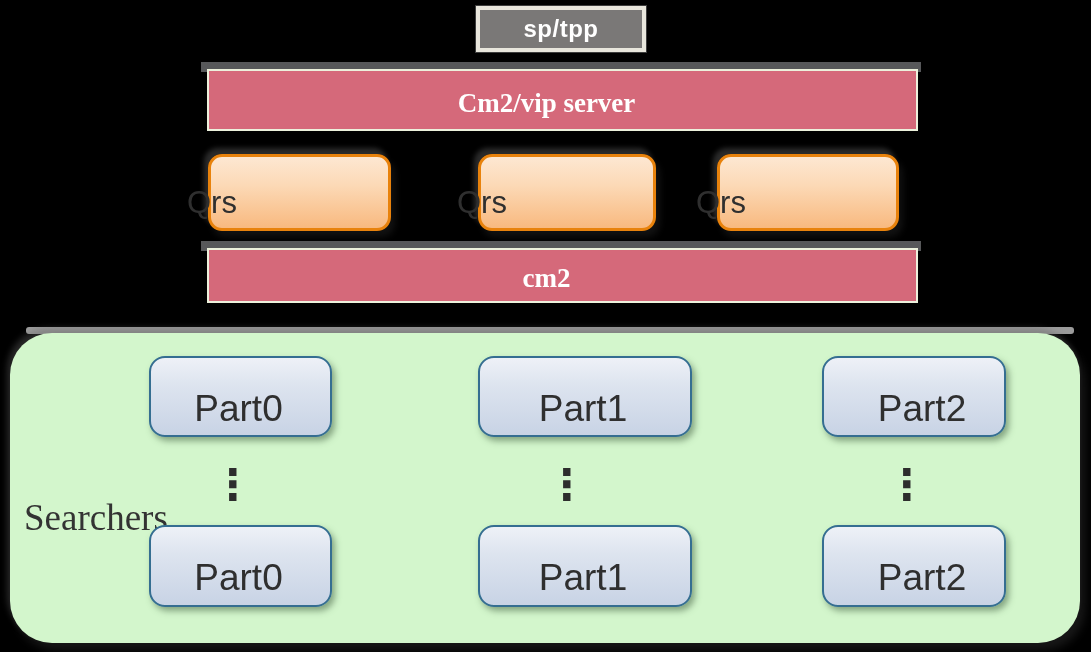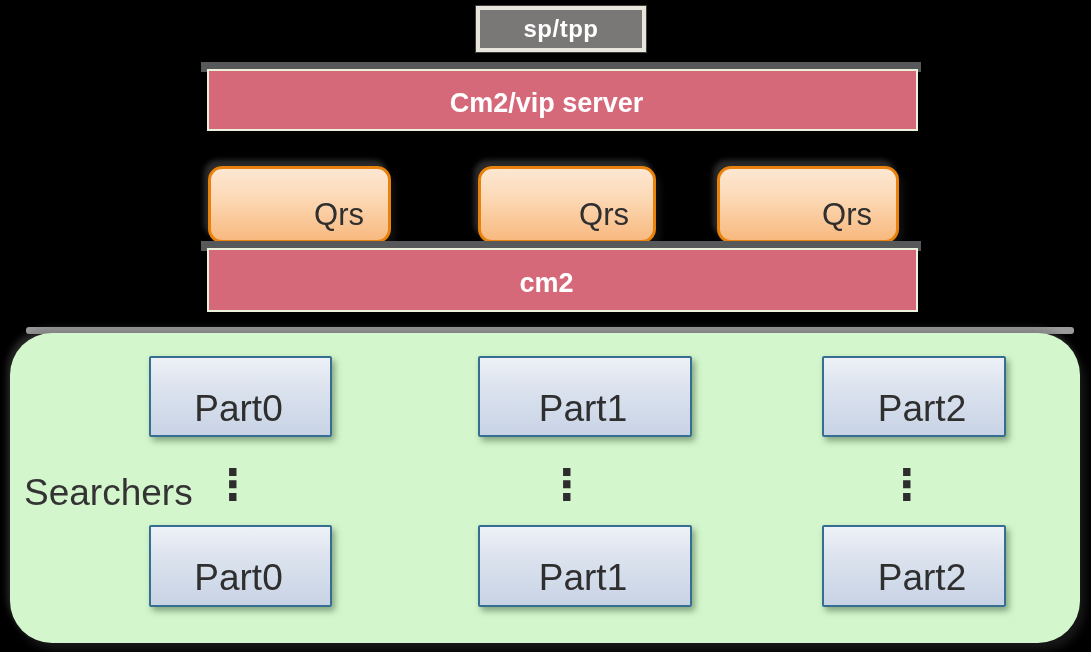--- a/index.html
+++ b/index.html
@@ -42,65 +42,66 @@
 
   
   .bar {
     position: absolute;
     left: 207px; width: 711px;
     background: #D5697A;
     border: 2px solid #ECF1DC;
     display: flex; align-items: center; justify-content: center;
   }
   .bar1 { top: 69px;  height: 62px; }
-  .bar2 { top: 248px; height: 64px; }
+  .bar2 { top: 248px; height: 55px; }
   .bar .lbl {
     color: #FFFFFF; font-weight: bold; font-size: 27px;
     transform: translate(-16px, 3px);
+    font-family: Liberation Serif, serif;
   }
 
   
   .qrs {
     position: absolute;
-    top: 166px; height: 77px;
+    top: 154px; height: 77px;
     border: 3px solid #E8820C;
     border-radius: 14px;
     background: linear-gradient(180deg, #FDE7D2 0%, #FCD9B6 40%, #F8B97F 100%);
     box-shadow: -4px -6px 5px rgba(95,95,95,0.45), 4px 6px 7px rgba(20,20,20,0.9);
-    display: flex; align-items: center; justify-content: flex-end;
+    display: flex; align-items: center; justify-content: flex-start;
   }
   .q1 { left: 208px; width: 183px; }
   .q2 { left: 478px; width: 178px; }
   .q3 { left: 717px; width: 182px; }
   .qrs .lbl {
     color: #2F2F2F; font-size: 31px;
     transform: translate(-24px, 10px);
   }
 
   
   .panel {
     position: absolute;
     left: 10px; top: 333px;
     width: 1070px; height: 310px;
     background: #D3F6CC;
     border-radius: 42px;
     box-shadow: -3px -5px 6px rgba(100,100,100,0.40), 5px 7px 10px rgba(70,70,70,0.35);
   }
   .searchers-label {
     position: absolute;
-    left: 24px; top: 472px;
-    color: #333333; font-size: 37px;
+    left: 24px; top: 496px;
+    color: #333333; font-size: 37px; font-family: Liberation Serif, serif;
   }
 
   
   .part {
     position: absolute;
     height: 81px;
     border: 2px solid #356E91;
-    border-radius: 2px;
+    border-radius: 16px;
     background: linear-gradient(180deg, #EEF1F7 0%, #DDE4EF 35%, #C8D3E5 100%);
     box-shadow: 3px 4px 6px rgba(55,85,55,0.50);
     display: flex; align-items: center; justify-content: center;
   }
   .row1 { top: 356px; }
   .row2 { top: 525px; height: 82px; }
   .col1 { left: 149px; width: 183px; }
   .col2 { left: 478px; width: 214px; }
   .col3 { left: 822px; width: 184px; padding-left: 20px; }
   .part .lbl {

